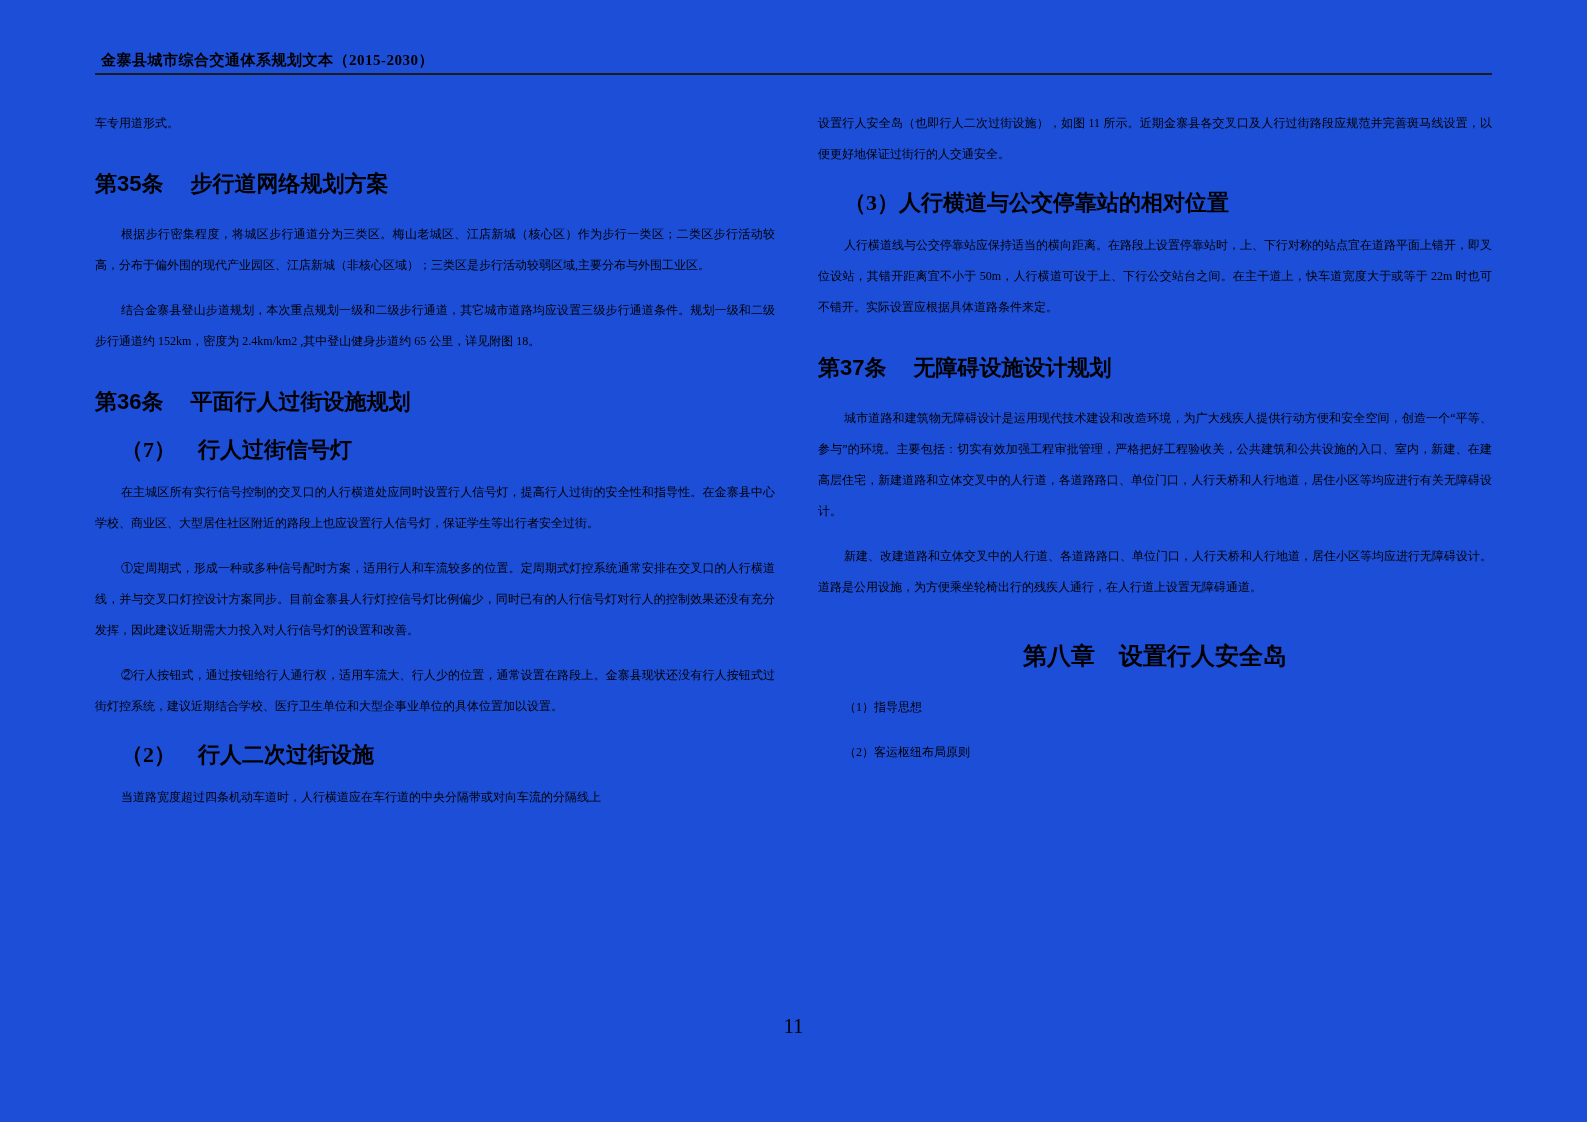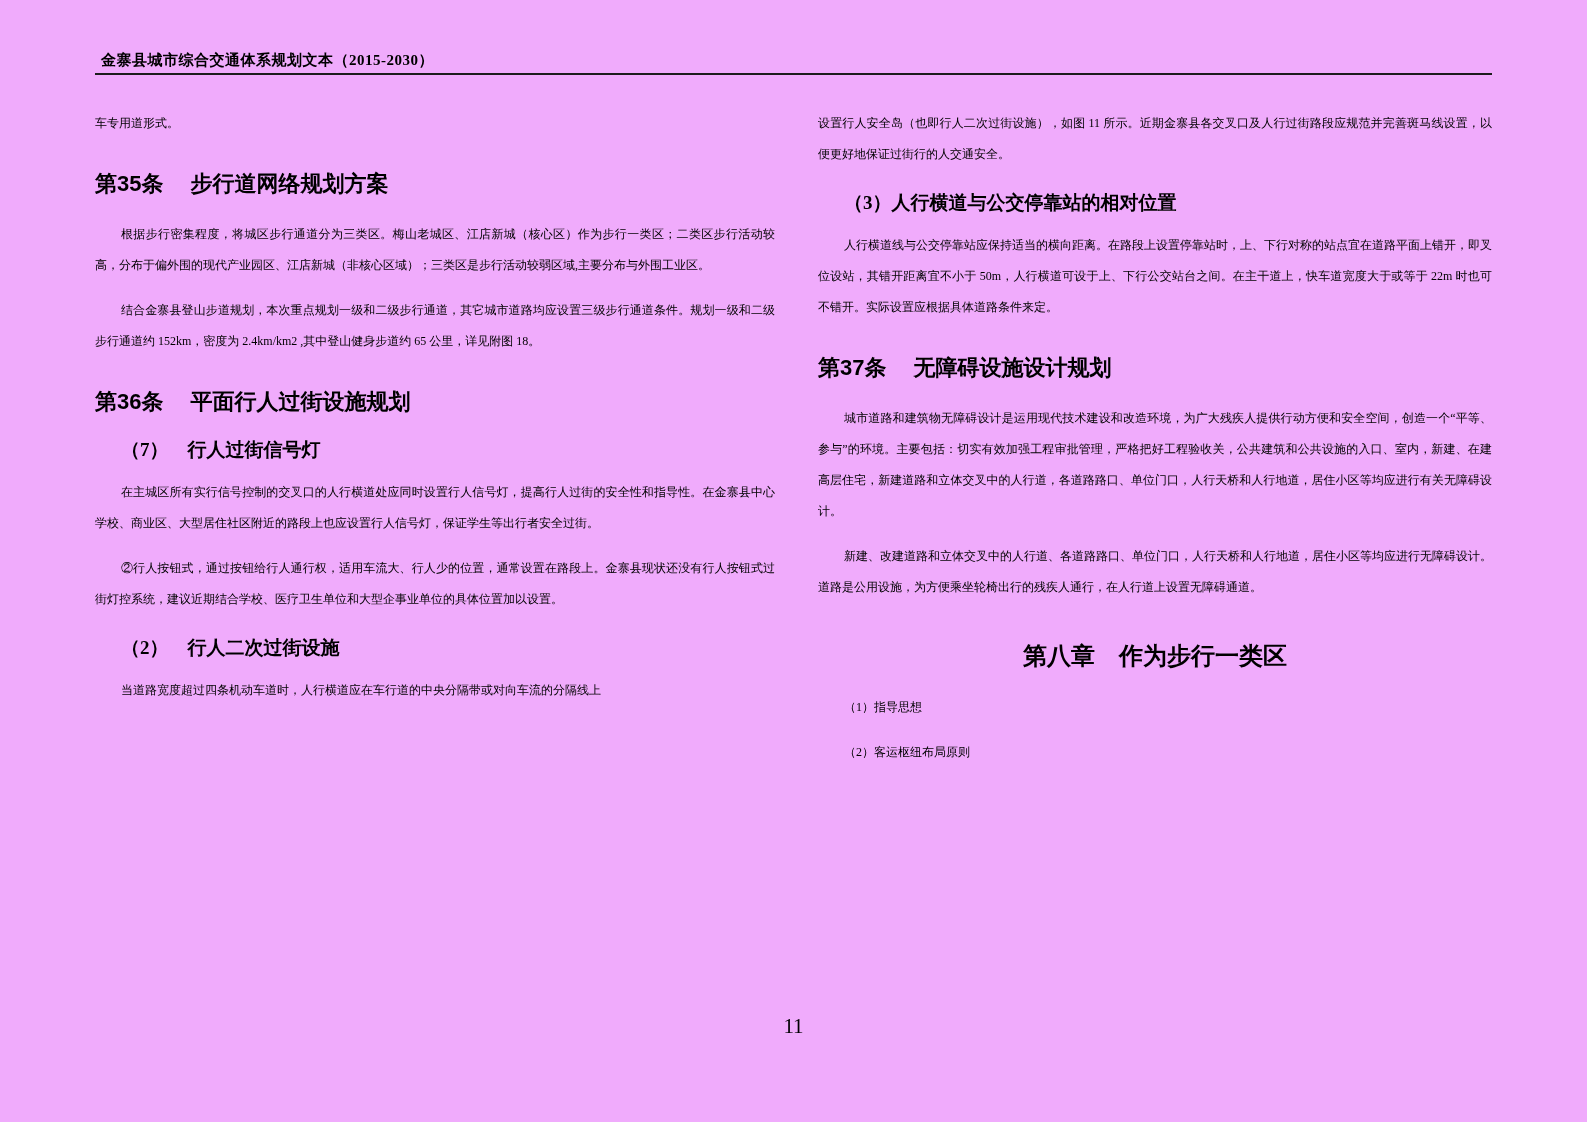--- a/index.html
+++ b/index.html
@@ -11,21 +11,21 @@
     width: 1587px;
     height: 1122px;
     position: relative;
     font-family: "Liberation Serif", "DejaVu Serif", serif;
     color: #000000;
     overflow: hidden;
   }
   .page {
     position: absolute;
     inset: 0;
-    background: #f0abfc;
+    background: #1d4ed8;
   }
   .page-header-title {
     position: absolute;
     left: 101px;
     top: 51px;
     font-size: 15px;
     font-weight: bold;
     letter-spacing: 0.5px;
   }
   .header-rule {
@@ -58,21 +58,21 @@
     font-family: "Liberation Sans", "DejaVu Sans", sans-serif;
     font-weight: bold;
     font-size: 22px;
     line-height: 30px;
     margin: 30px 0 20px;
   }
   .article-heading .num { margin-right: 27px; }
 
   .subheading {
     font-weight: bold;
-    font-size: 19px;
+    font-size: 22px;
     line-height: 26px;
     margin: 20px 0 10px;
     padding-left: 26px;
   }
 
   .chapter-heading {
     font-family: "Liberation Sans", "DejaVu Sans", sans-serif;
     font-weight: bold;
     font-size: 24px;
     line-height: 33px;
@@ -112,20 +112,21 @@
 
     <div class="article-heading">
       <span class="num">第36条</span><span>平面行人过街设施规划</span>
     </div>
 
     <div class="subheading">（7）　行人过街信号灯</div>
 
     <p class="body-p">在主城区所有实行信号控制的交叉口的人行横道处应同时设置行人信号灯，提高行人过街的安全性和指导性。在金寨县中心学校、商业区、大型居住社区附近的路段上也应设置行人信号灯，保证学生等出行者安全过街。</p>
 
 
+    <p class="body-p">①定周期式，形成一种或多种信号配时方案，适用行人和车流较多的位置。定周期式灯控系统通常安排在交叉口的人行横道线，并与交叉口灯控设计方案同步。目前金寨县人行灯控信号灯比例偏少，同时已有的人行信号灯对行人的控制效果还没有充分发挥，因此建议近期需大力投入对人行信号灯的设置和改善。</p>
 
     <p class="body-p">②行人按钮式，通过按钮给行人通行权，适用车流大、行人少的位置，通常设置在路段上。金寨县现状还没有行人按钮式过街灯控系统，建议近期结合学校、医疗卫生单位和大型企事业单位的具体位置加以设置。</p>
 
     <div class="subheading">（2）　行人二次过街设施</div>
 
     <p class="body-p">当道路宽度超过四条机动车道时，人行横道应在车行道的中央分隔带或对向车流的分隔线上</p>
   </div>
 
   <div class="column col-right">
     <p class="body-p no-indent">设置行人安全岛（也即行人二次过街设施），如图 11 所示。近期金寨县各交叉口及人行过街路段应规范并完善斑马线设置，以便更好地保证过街行的人交通安全。</p>
@@ -136,21 +137,21 @@
 
     <div class="article-heading">
       <span class="num">第37条</span><span>无障碍设施设计规划</span>
     </div>
 
     <p class="body-p">城市道路和建筑物无障碍设计是运用现代技术建设和改造环境，为广大残疾人提供行动方便和安全空间，创造一个“平等、参与”的环境。主要包括：切实有效加强工程审批管理，严格把好工程验收关，公共建筑和公共设施的入口、室内，新建、在建高层住宅，新建道路和立体交叉中的人行道，各道路路口、单位门口，人行天桥和人行地道，居住小区等均应进行有关无障碍设计。</p>
 
     <p class="body-p">新建、改建道路和立体交叉中的人行道、各道路路口、单位门口，人行天桥和人行地道，居住小区等均应进行无障碍设计。道路是公用设施，为方便乘坐轮椅出行的残疾人通行，在人行道上设置无障碍通道。</p>
 
     <div class="chapter-heading">
-      <span class="num">第八章</span><span>作为步行一类区</span>
+      <span class="num">第八章</span><span>设置行人安全岛</span>
     </div>
 
 
     <p class="body-p">（1）指导思想</p>
 
 
     <p class="body-p" style="margin-top:0;">（2）客运枢纽布局原则</p>
   </div>
 
   <div class="page-number">11</div>

